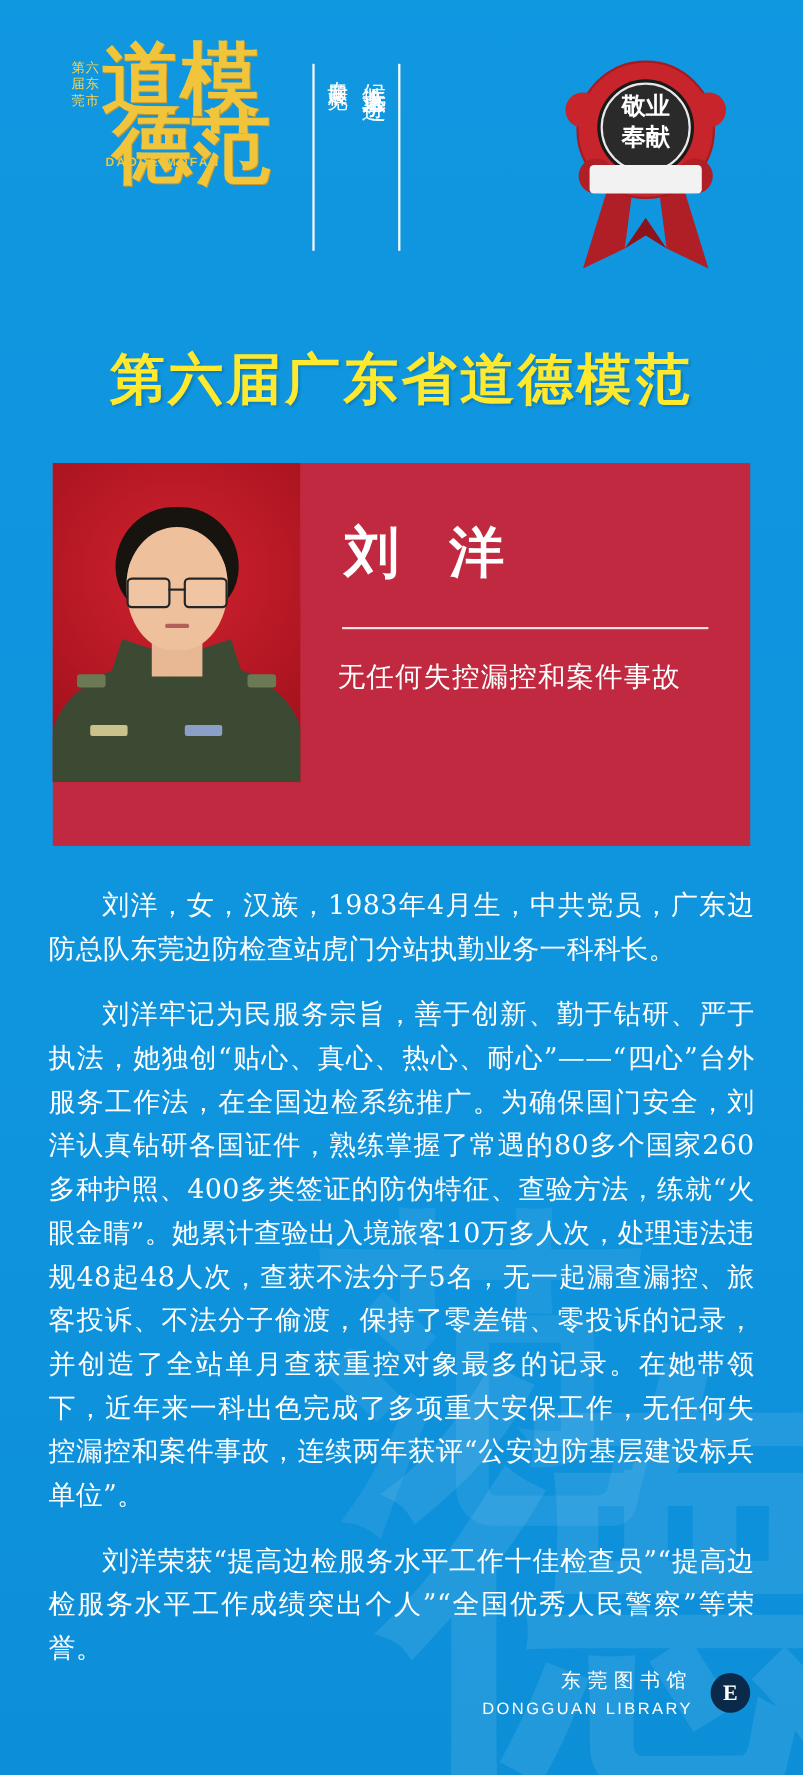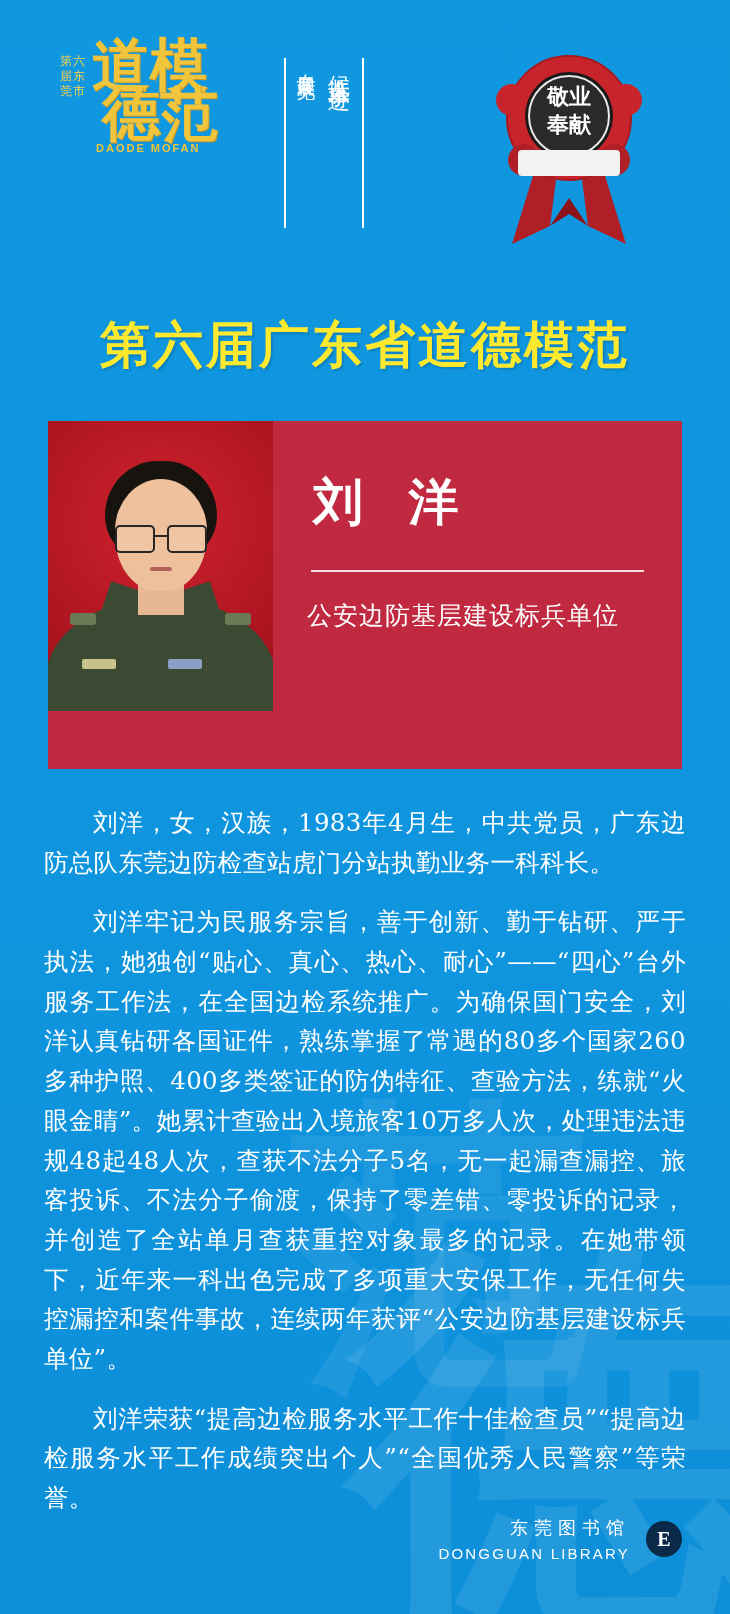--- a/index.html
+++ b/index.html
@@ -63,29 +63,30 @@
   .logo-sub {
     position: absolute;
     left: 8px;
     top: 4px;
     width: 36px;
     font-size: 12px;
     color: #ffd24a;
     line-height: 1.25;
     letter-spacing: 1px;
     font-family: "DejaVu Sans", sans-serif;
+    text-align: center;
   }
   .logo-big {
     position: absolute;
     left: 40px;
     top: -12px;
-    font-size: 58px;
+    font-size: 72px;
     font-weight: bold;
     color: #f0c53c;
-    font-family: Liberation Serif, serif;
+    font-family: Liberation Sans, sans-serif;
     line-height: 0.95;
     text-shadow: 1px 1px 0 #c9982a;
   }
   .logo-big .l2 {
     display: block;
     margin-left: 10px;
     margin-top: -6px;
   }
   .logo-pinyin {
     position: absolute;
@@ -117,21 +118,21 @@
     font-family: "DejaVu Serif", serif;
     letter-spacing: 3px;
   }
   .logo-vert .col.small {
     font-size: 19px;
   }
 
   
   .badge {
     position: absolute;
-    right: 86px;
+    right: 68px;
     top: 48px;
     width: 150px;
     height: 200px;
   }
   .badge svg { display: block; }
 
   
   .main-title {
     text-align: center;
     color: #ffe92e;
@@ -430,21 +431,21 @@
       <div class="p-mouth"></div>
       <div class="p-epaulet-l"></div>
       <div class="p-epaulet-r"></div>
       <div class="p-badge1"></div>
       <div class="p-badge2"></div>
     </div>
     <div class="profile-info">
       <div class="person-name">刘  洋</div>
       <div class="rule"></div>
       <div class="person-role">
-        <div>公安边防基层建设标兵单位</div>
+        <div>无任何失控漏控和案件事故</div>
       </div>
     </div>
   </div>
 
   <div class="body-text">
     <p>刘洋，女，汉族，1983年4月生，中共党员，广东边防总队东莞边防检查站虎门分站执勤业务一科科长。</p>
     <p>刘洋牢记为民服务宗旨，善于创新、勤于钻研、严于执法，她独创“贴心、真心、热心、耐心”——“四心”台外服务工作法，在全国边检系统推广。为确保国门安全，刘洋认真钻研各国证件，熟练掌握了常遇的80多个国家260多种护照、400多类签证的防伪特征、查验方法，练就“火眼金睛”。她累计查验出入境旅客10万多人次，处理违法违规48起48人次，查获不法分子5名，无一起漏查漏控、旅客投诉、不法分子偷渡，保持了零差错、零投诉的记录，并创造了全站单月查获重控对象最多的记录。在她带领下，近年来一科出色完成了多项重大安保工作，无任何失控漏控和案件事故，连续两年获评“公安边防基层建设标兵单位”。</p>
     <p>刘洋荣获“提高边检服务水平工作十佳检查员”“提高边检服务水平工作成绩突出个人”“全国优秀人民警察”等荣誉。</p>
   </div>
 

